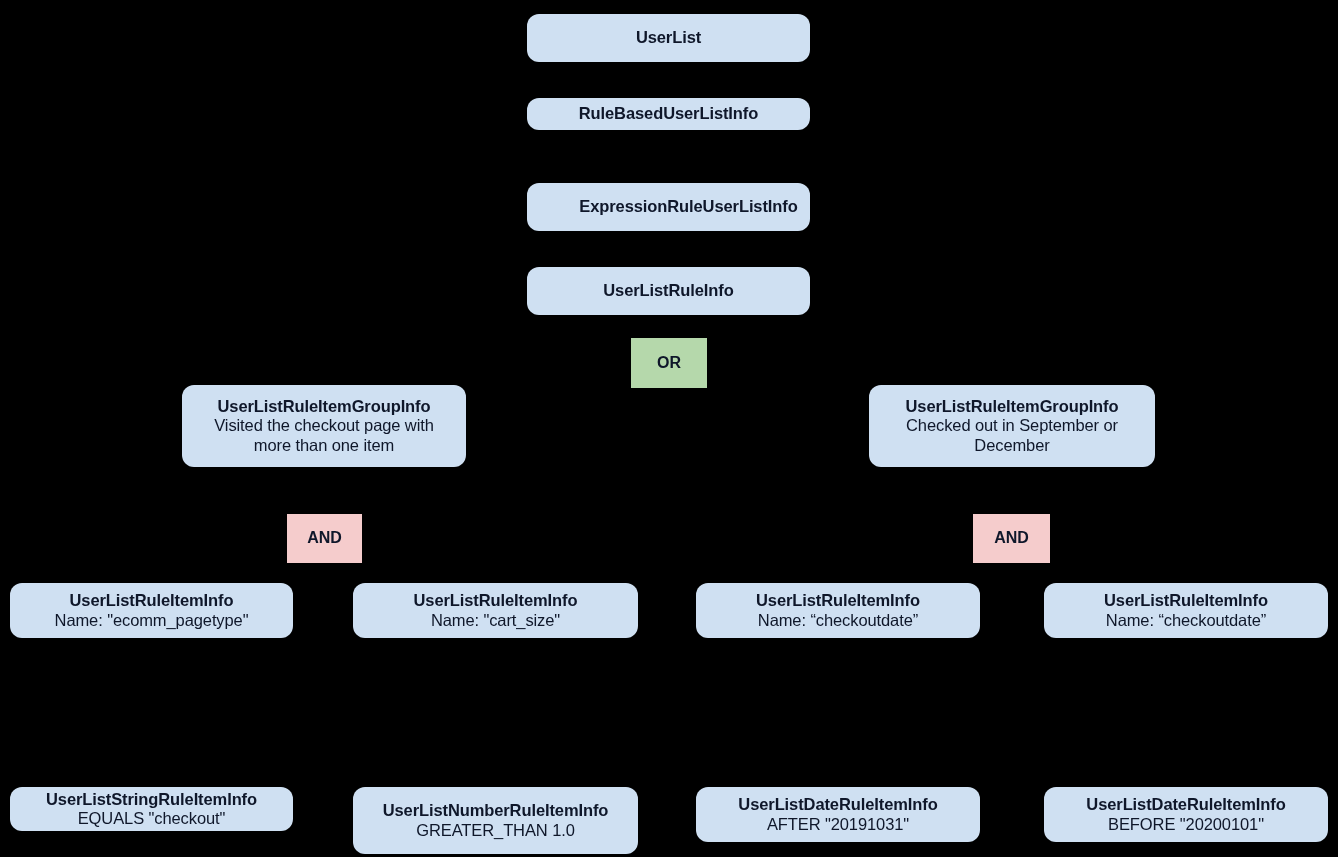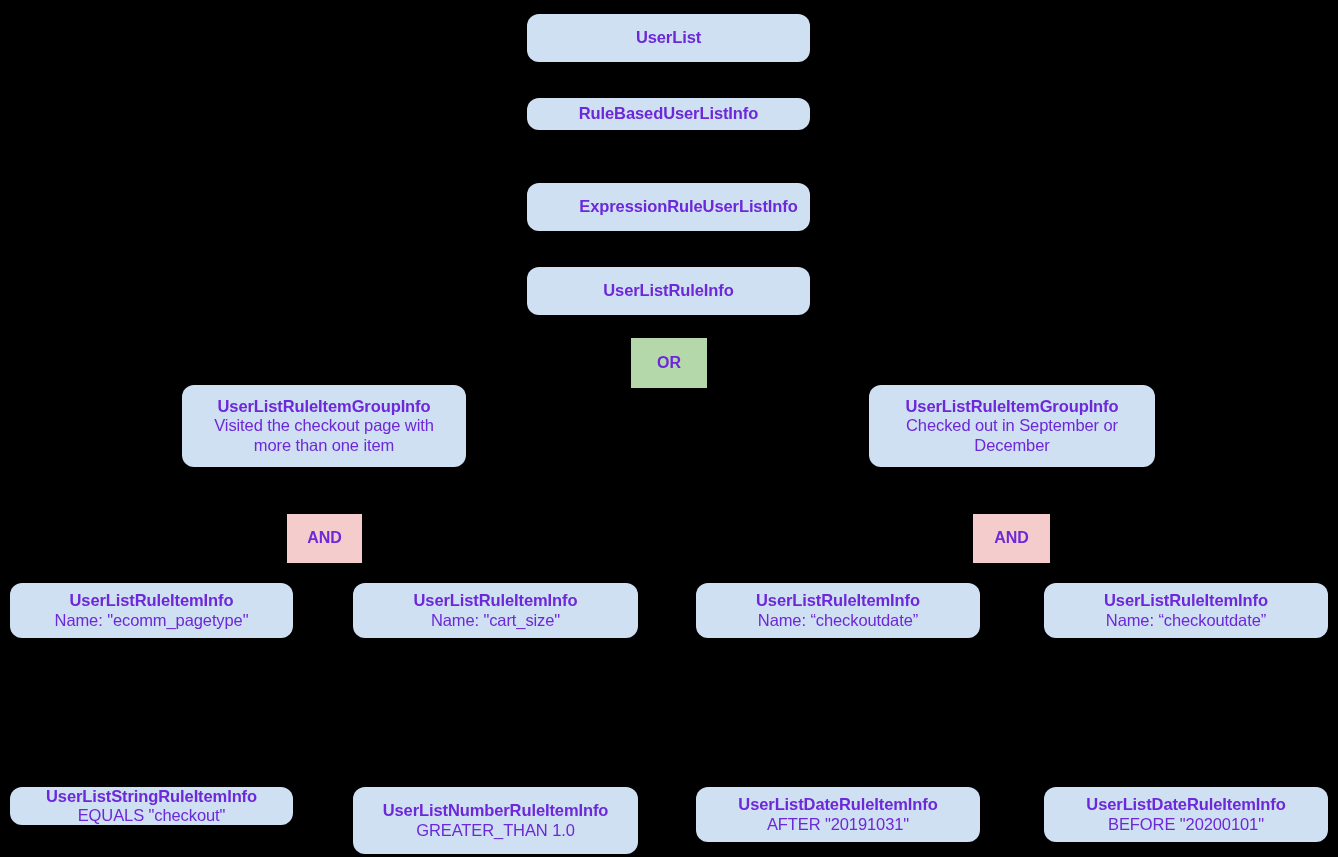--- a/index.html
+++ b/index.html
@@ -16,21 +16,21 @@
     font-family: "Liberation Sans", sans-serif;
   }
   .node {
     position: absolute;
     box-sizing: border-box;
     display: flex;
     flex-direction: column;
     align-items: center;
     justify-content: center;
     text-align: center;
-    color: #6d28d9;
+    color: #0f172a;
     line-height: 1.18;
   }
   
   .entity {
     background: #cfe0f2;
     border-radius: 12px;
   }
   .entity .title {
     font-weight: bold;
     font-size: 16.5px;
@@ -131,21 +131,21 @@
   <div class="node entity" style="left:696px; top:583px; width:284px; height:55px;">
     <div class="title">UserListRuleItemInfo</div>
     <div class="subtitle">Name: “checkoutdate”</div>
   </div>
 
   <div class="node entity" style="left:1044px; top:583px; width:284px; height:55px;">
     <div class="title">UserListRuleItemInfo</div>
     <div class="subtitle">Name: “checkoutdate”</div>
   </div>
 
-  <div class="node entity" style="left:10px; top:787px; width:283px; height:38px;">
+  <div class="node entity" style="left:10px; top:787px; width:283px; height:44px;">
     <div class="title">UserListStringRuleItemInfo</div>
     <div class="subtitle">EQUALS "checkout"</div>
   </div>
 
   <div class="node entity" style="left:353px; top:787px; width:285px; height:67px;">
     <div class="title">UserListNumberRuleItemInfo</div>
     <div class="subtitle">GREATER_THAN 1.0</div>
   </div>
 
   <div class="node entity" style="left:696px; top:787px; width:284px; height:55px;">

